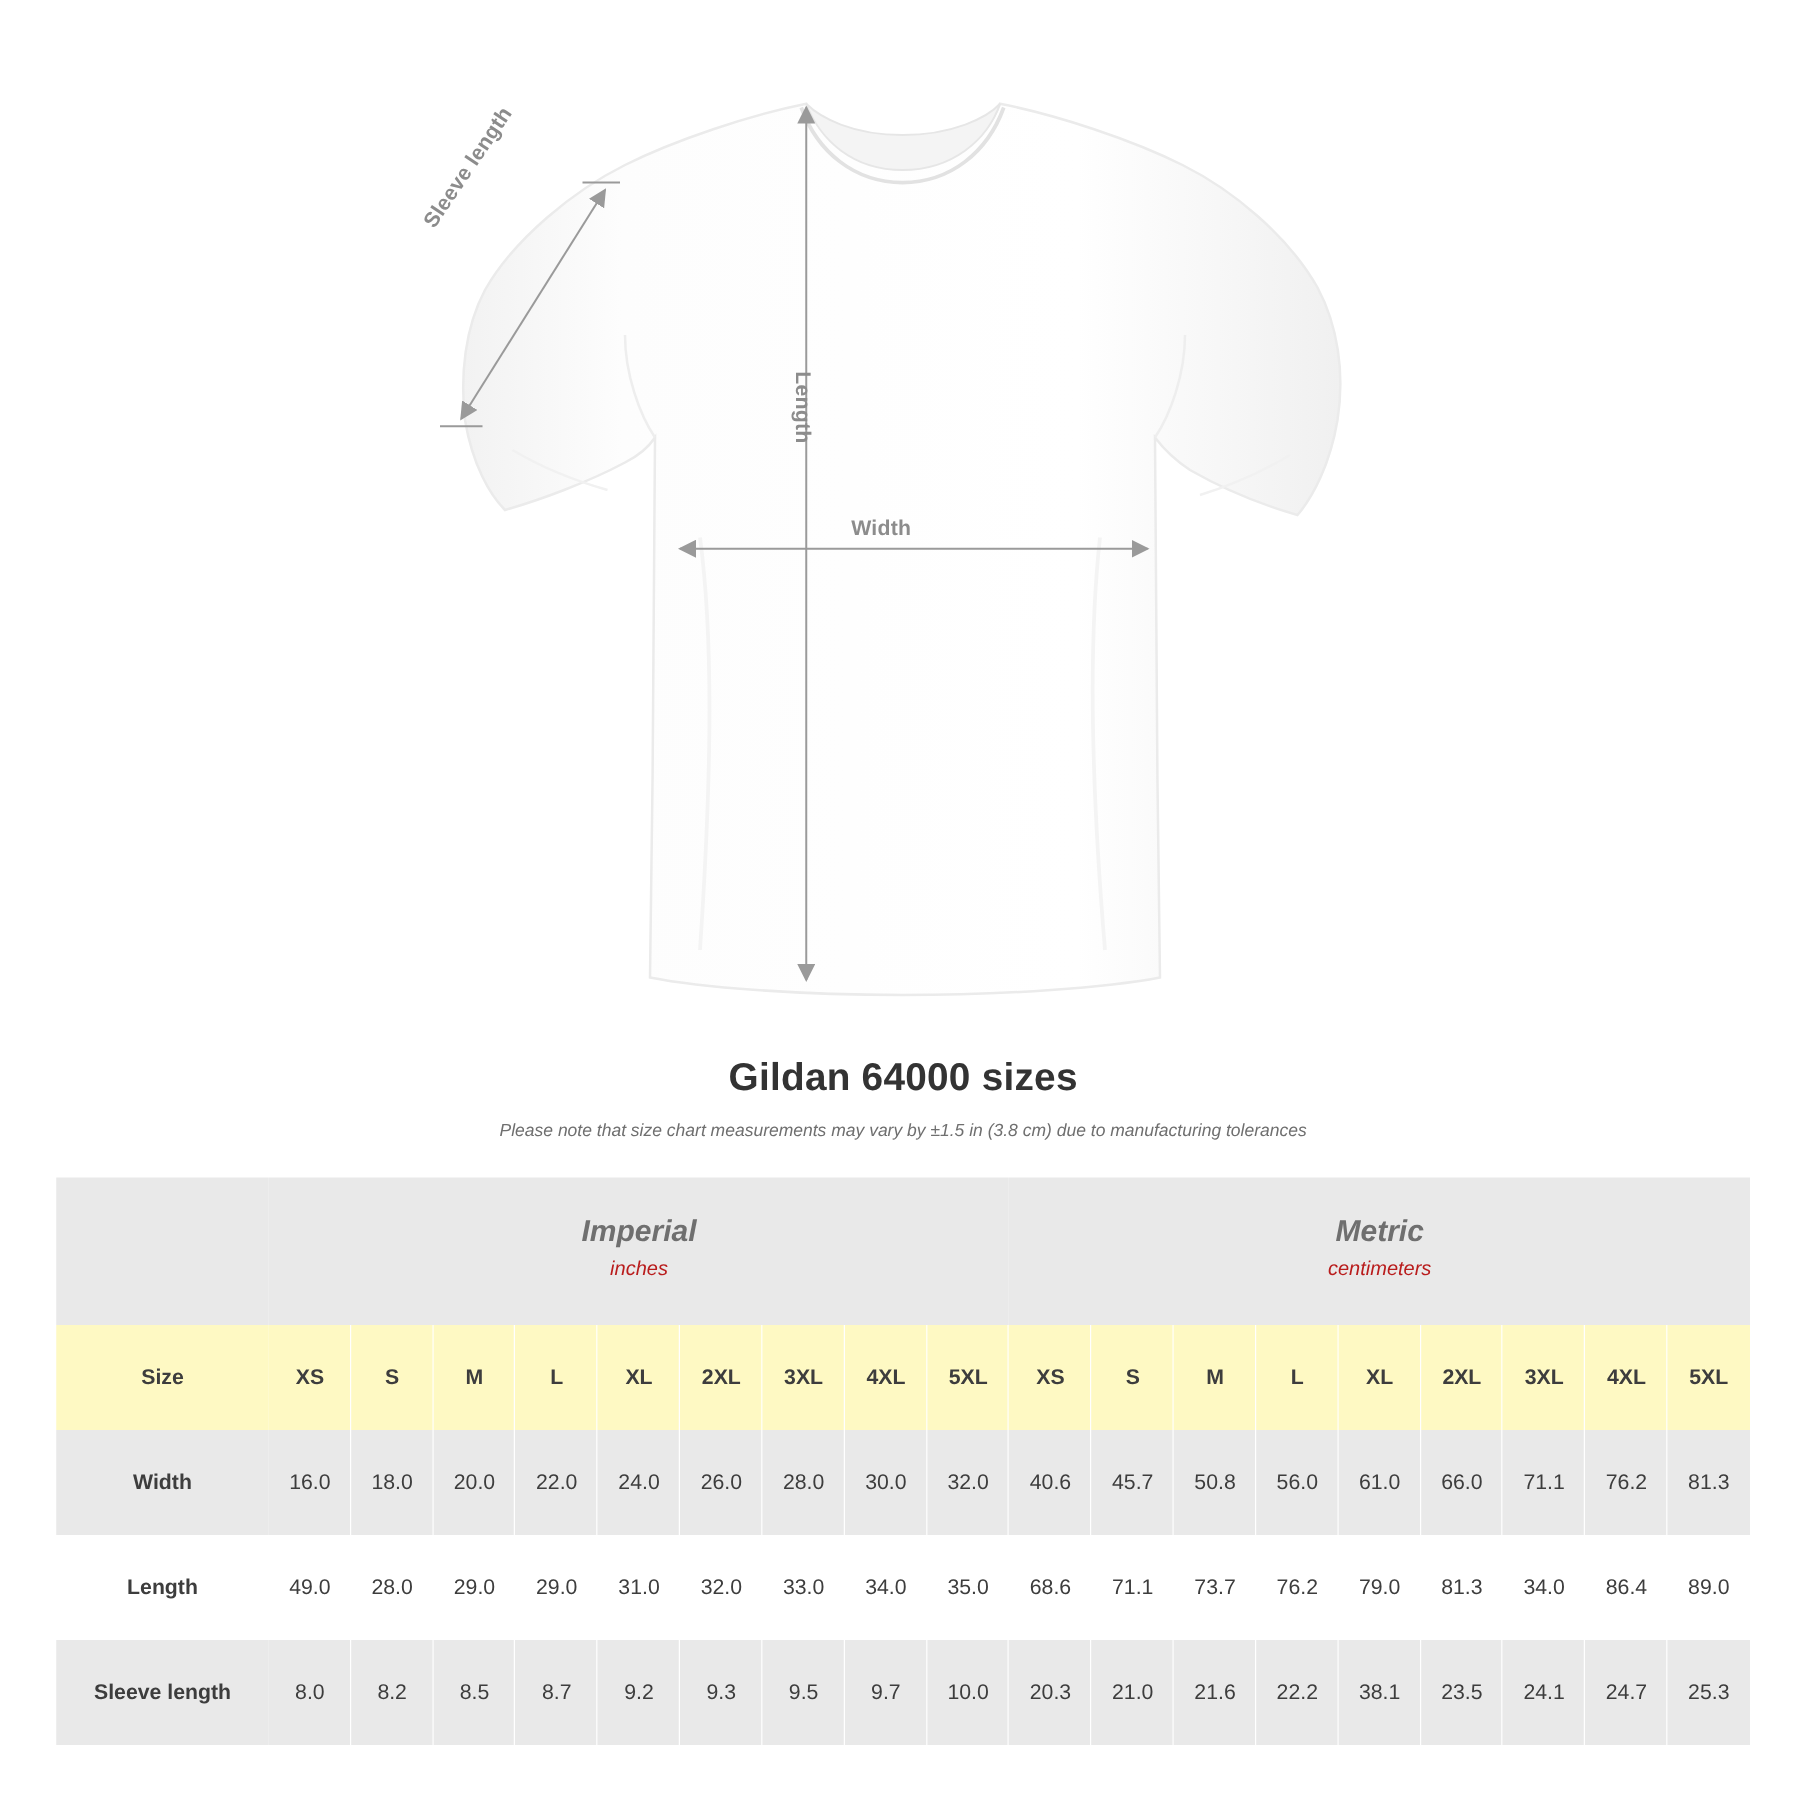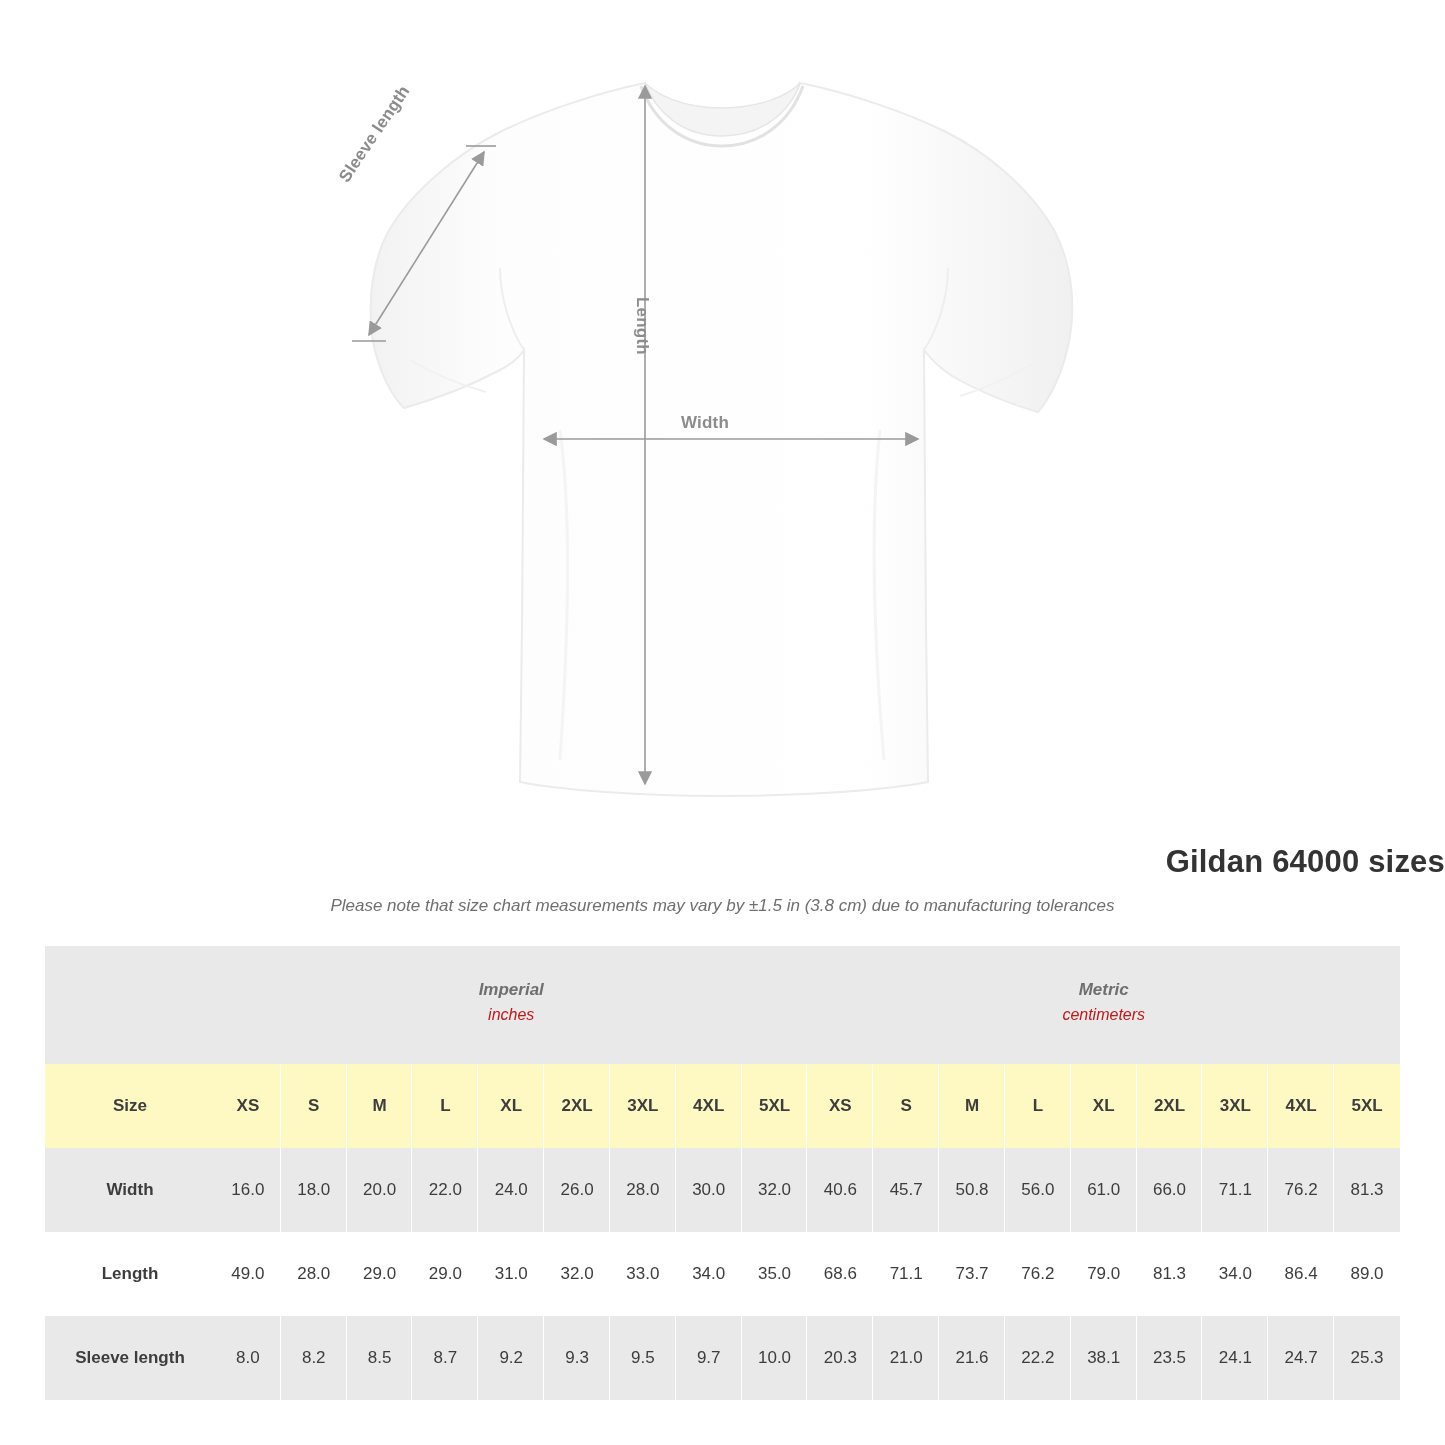--- a/index.html
+++ b/index.html
@@ -46,30 +46,30 @@
     transform: rotate(90deg);
     transform-origin: left top;
   }
   .lbl-width {
     left: 681px;
     top: 413px;
   }
 
   
   .title {
-    text-align: right;
+    text-align: center;
     font-size: 31px;
     font-weight: bold;
     color: #333333;
     margin: 14px 0 0 0;
     letter-spacing: .2px;
   }
   .subtitle {
     text-align: center;
-    font-size: 17px;
+    font-size: 14px;
     font-style: italic;
     color: #6f6f6f;
     margin: 16px 0 0 0;
   }
 
   
   .table-wrap {
     margin: 30px 45px 0 45px;
     width: 1355px;
   }
@@ -83,21 +83,21 @@
     vertical-align: middle;
     font-size: 17px;
     color: #3d3d3d;
     padding: 0;
   }
   .unit-head-row td {
     height: 118px;
     background: #e9e9e9;
   }
   .unit-name {
-    font-size: 17px;
+    font-size: 24px;
     font-style: italic;
     font-weight: bold;
     color: #6f6f6f;
     line-height: 1.25;
   }
   .unit-sub {
     font-size: 16px;
     font-style: italic;
     color: #b91c1c;
     line-height: 1.9;

